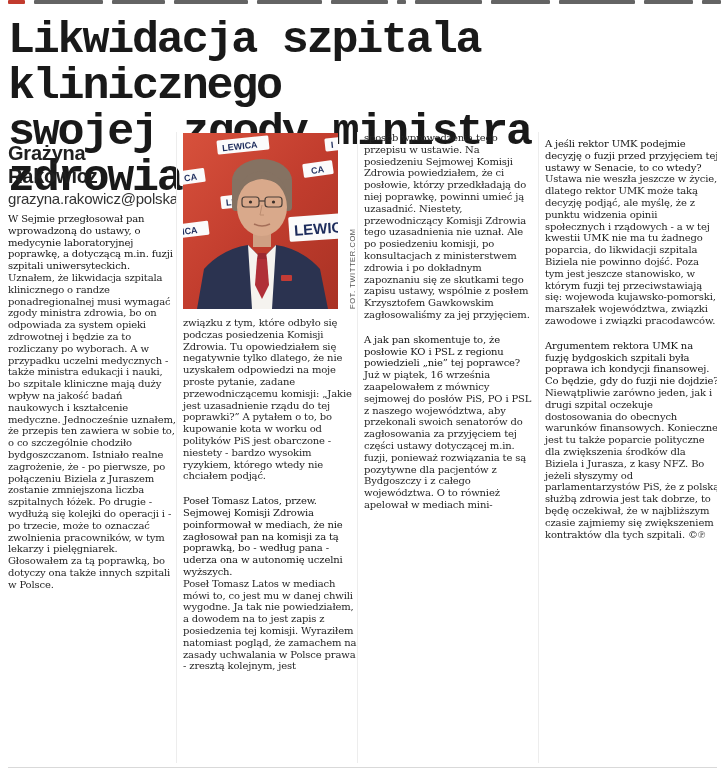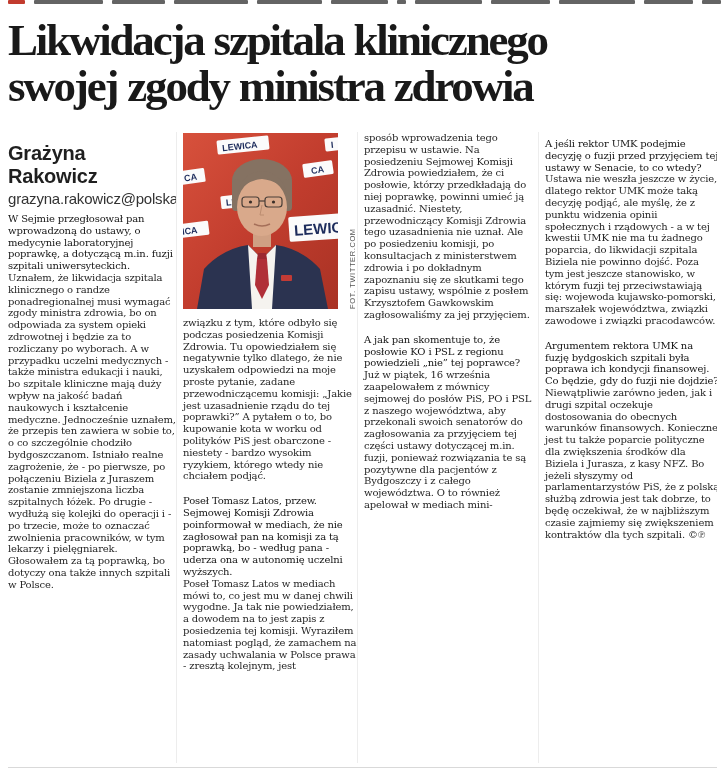--- a/index.html
+++ b/index.html
@@ -14,21 +14,21 @@
   
   .top-strip{
     position:absolute;top:0;left:8px;right:4px;height:5px;
     display:flex;gap:9px;align-items:flex-start;overflow:hidden;
   }
   .top-strip i{display:block;height:4px;background:#3d3d3d;opacity:.8;border-radius:1px;}
   .top-strip i.red{background:#c23b2e;opacity:1;}
   
   h1.headline{
     margin:0;position:absolute;top:18px;left:8px;right:8px;
-    font-family:Liberation Serif, serif;
+    font-family:Liberation Mono, monospace;
     font-weight:700;color:#191919;
     font-size:45px;line-height:1.02;letter-spacing:-2.2px;word-spacing:1px;
   }
   
   .content{
     position:absolute;top:132px;left:8px;right:8px;bottom:14px;
     display:flex;overflow:hidden;
   }
   .col{flex:0 0 168px;overflow:hidden;}
   .col + .col{border-left:1px solid #ededed;padding-left:6px;flex-basis:174px;}

